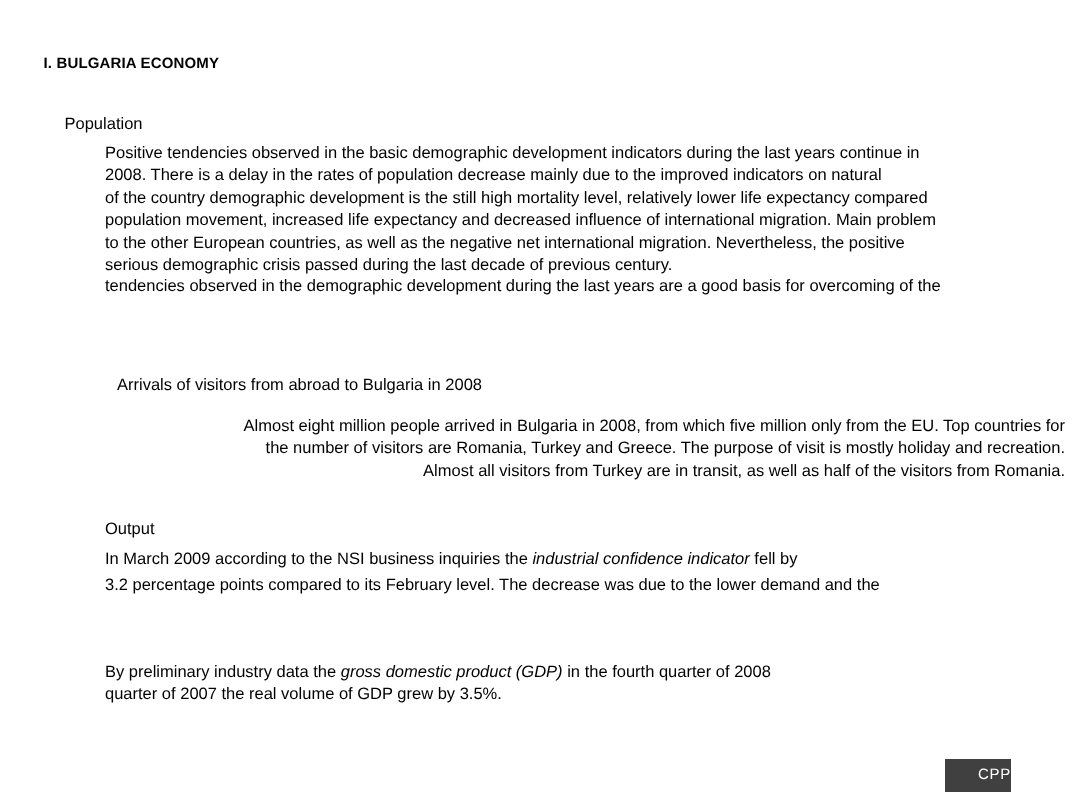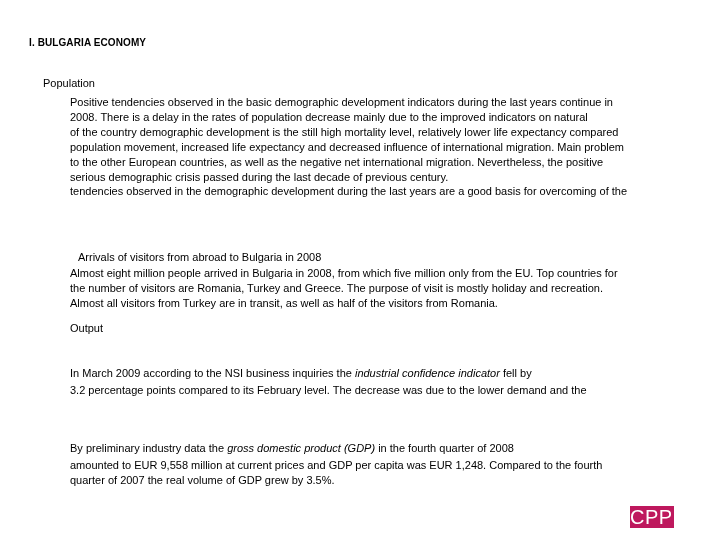--- a/index.html
+++ b/index.html
@@ -2,22 +2,22 @@
 <html><head>
   <meta charset="utf-8">
   <style>
     html, body { margin:0; padding:0; }
     body { width:720px; height:540px; background:#ffffff; position:relative; overflow:hidden;
            font-family:"Liberation Sans", sans-serif; color:#000; }
     .title { position:absolute; left:29px; top:37px; font-size:10px; font-weight:bold; letter-spacing:0.1px; }
     .sub { position:absolute; font-size:11px; }
     .para { position:absolute; left:70px; width:640px; font-size:11px; line-height:14.9px; }
     .line { white-space:nowrap; display:block; }
-    .logo { position:absolute; left:630px; top:506px; width:44px; height:22px; background:#be185d;
-            color:#fff; font-size:20px; line-height:22px; text-align:left; letter-spacing:0.5px; }
+    .logo { position:absolute; left:630px; top:506px; width:44px; height:22px; background:#404040;
+            color:#fff; font-size:10px; line-height:22px; text-align:right; letter-spacing:0.5px; }
     i { font-style:italic;text-align:center; }
   </style>
 </head>
 <body>
 
 <div class="title">I. BULGARIA ECONOMY</div>
 
 <div class="sub" style="left:43px;top:77px;">Population</div>
 
 <div class="para" style="top:95px;">
@@ -25,32 +25,31 @@
   <span class="line">2008. There is a delay in the rates of population decrease mainly due to the improved indicators on natural</span>
   <span class="line">of the country demographic development is the still high mortality level, relatively lower life expectancy compared</span>
   <span class="line">population movement, increased life expectancy and decreased influence of international migration. Main problem</span>
   <span class="line">to the other European countries, as well as the negative net international migration. Nevertheless, the positive</span>
   <span class="line">serious demographic crisis passed during the last decade of previous century.</span>
   <span class="line">tendencies observed in the demographic development during the last years are a good basis for overcoming of the</span>
 </div>
 
 <div class="sub" style="left:78px;top:233px;margin-top:18px;">Arrivals of visitors from abroad to Bulgaria in 2008</div>
 
-<div class="para" style="top:266px;">
+<div class="para" style="top:277px;text-align:right;">
   <span class="line">Almost eight million people arrived in Bulgaria in 2008, from which five million only from the EU. Top countries for</span>
   <span class="line">the number of visitors are Romania, Turkey and Greece. The purpose of visit is mostly holiday and recreation.</span>
   <span class="line">Almost all visitors from Turkey are in transit, as well as half of the visitors from Romania.</span>
 </div>
 
-<div class="sub" style="left:70px;top:322px;">Output</div>
+<div class="sub" style="left:70px;top:347px;">Output</div>
 
 <div class="para" style="top:365px;line-height:17px;">
   <span class="line"><span>In March 2009 according to the NSI business inquiries the </span><i>industrial confidence indicator</i><span> fell by</span></span>
   <span class="line">3.2 percentage points compared to its February level. The decrease was due to the lower demand and the</span>
 </div>
 
 <div class="para" style="top:441px;">
   <span class="line"><span>By preliminary industry data the </span><i>gross domestic product (GDP)</i><span> in the fourth quarter of 2008</span></span>
-  <span class="line" style="margin-top:2px;">amounted to EUR 9,558 million at current prices and GDP per capita was EUR 1,248. Compared to the fourth</span>
   <span class="line">quarter of 2007 the real volume of GDP grew by 3.5%.</span>
 </div>
 
 <div class="logo">CPP</div>
 
 </body></html>

